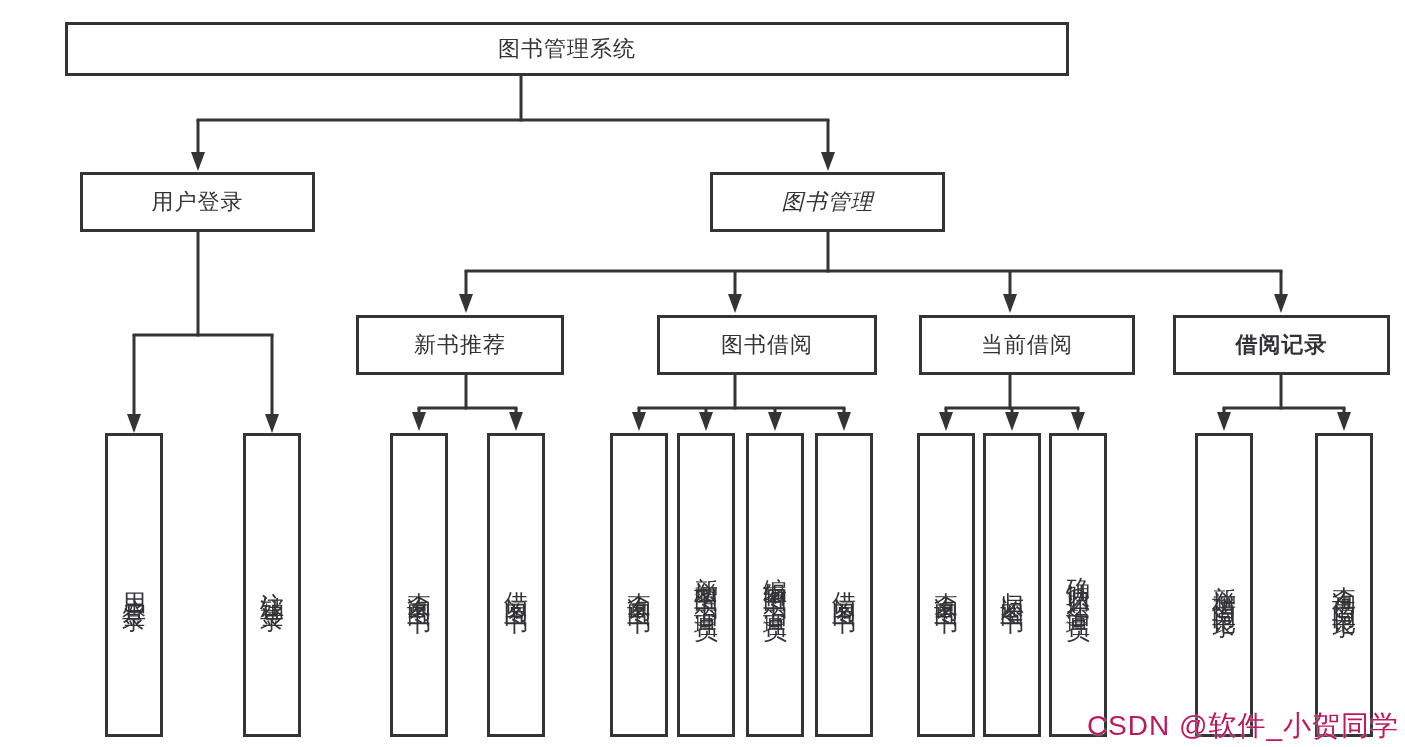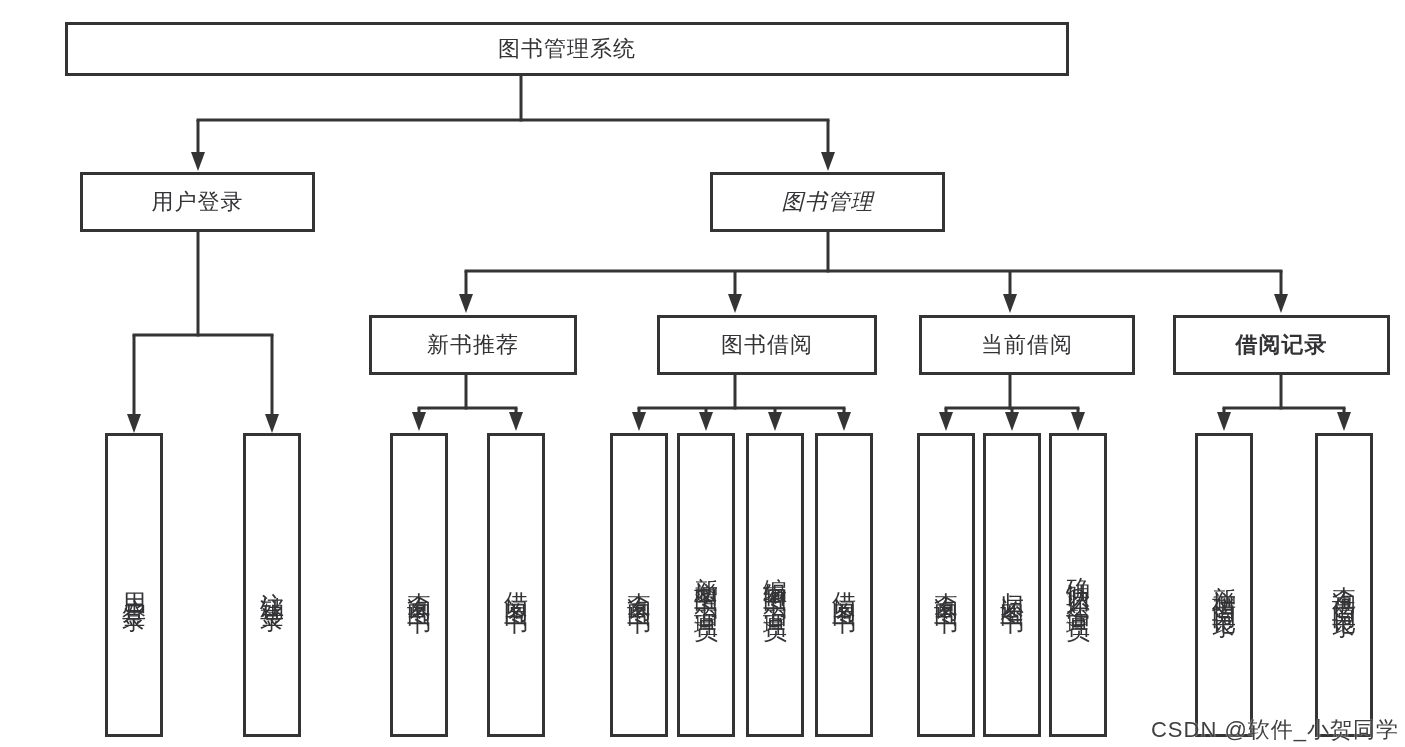--- a/index.html
+++ b/index.html
@@ -33,22 +33,22 @@
     writing-mode: vertical-rl;
     text-orientation: mixed;
     font-size: 24px;
     letter-spacing: 6px;
     line-height: 1;
   }
   .watermark {
     position: absolute;
     right: 6px;
     bottom: 2px;
-    font-size: 22px;
-    color: #404040;
+    font-size: 28px;
+    color: #be185d;
     letter-spacing: 1px;
     text-shadow: 0 0 2px #ffffff;
     z-index: 3;
     white-space: nowrap;
   }
 </style>
 </head>
 <body>
 
 <div class="canvas">
@@ -135,21 +135,21 @@
     <span>图书管理系统</span>
   </div>
 
   <div class="node" style="left:80px; top:172px; width:235px; height:60px;">
     <span>用户登录</span>
   </div>
   <div class="node" style="left:710px; top:172px; width:235px; height:60px;font-style:italic;">
     <span>图书管理</span>
   </div>
 
-  <div class="node" style="left:369px; top:315px; width:208px; height:60px;">
+  <div class="node" style="left:356px; top:315px; width:208px; height:60px;">
     <span>新书推荐</span>
   </div>
   <div class="node" style="left:657px; top:315px; width:220px; height:60px;">
     <span>图书借阅</span>
   </div>
   <div class="node" style="left:902px; top:315px; width:216px; height:60px;margin-left:17px;">
     <span>当前借阅</span>
   </div>
   <div class="node" style="left:1173px; top:315px; width:217px; height:60px;font-weight:bold;">
     <span>借阅记录</span>

